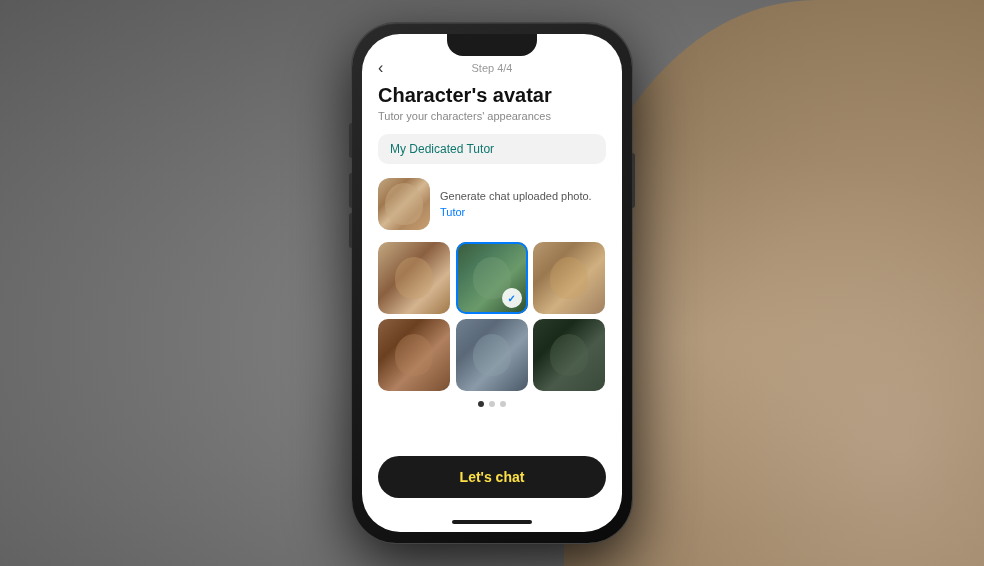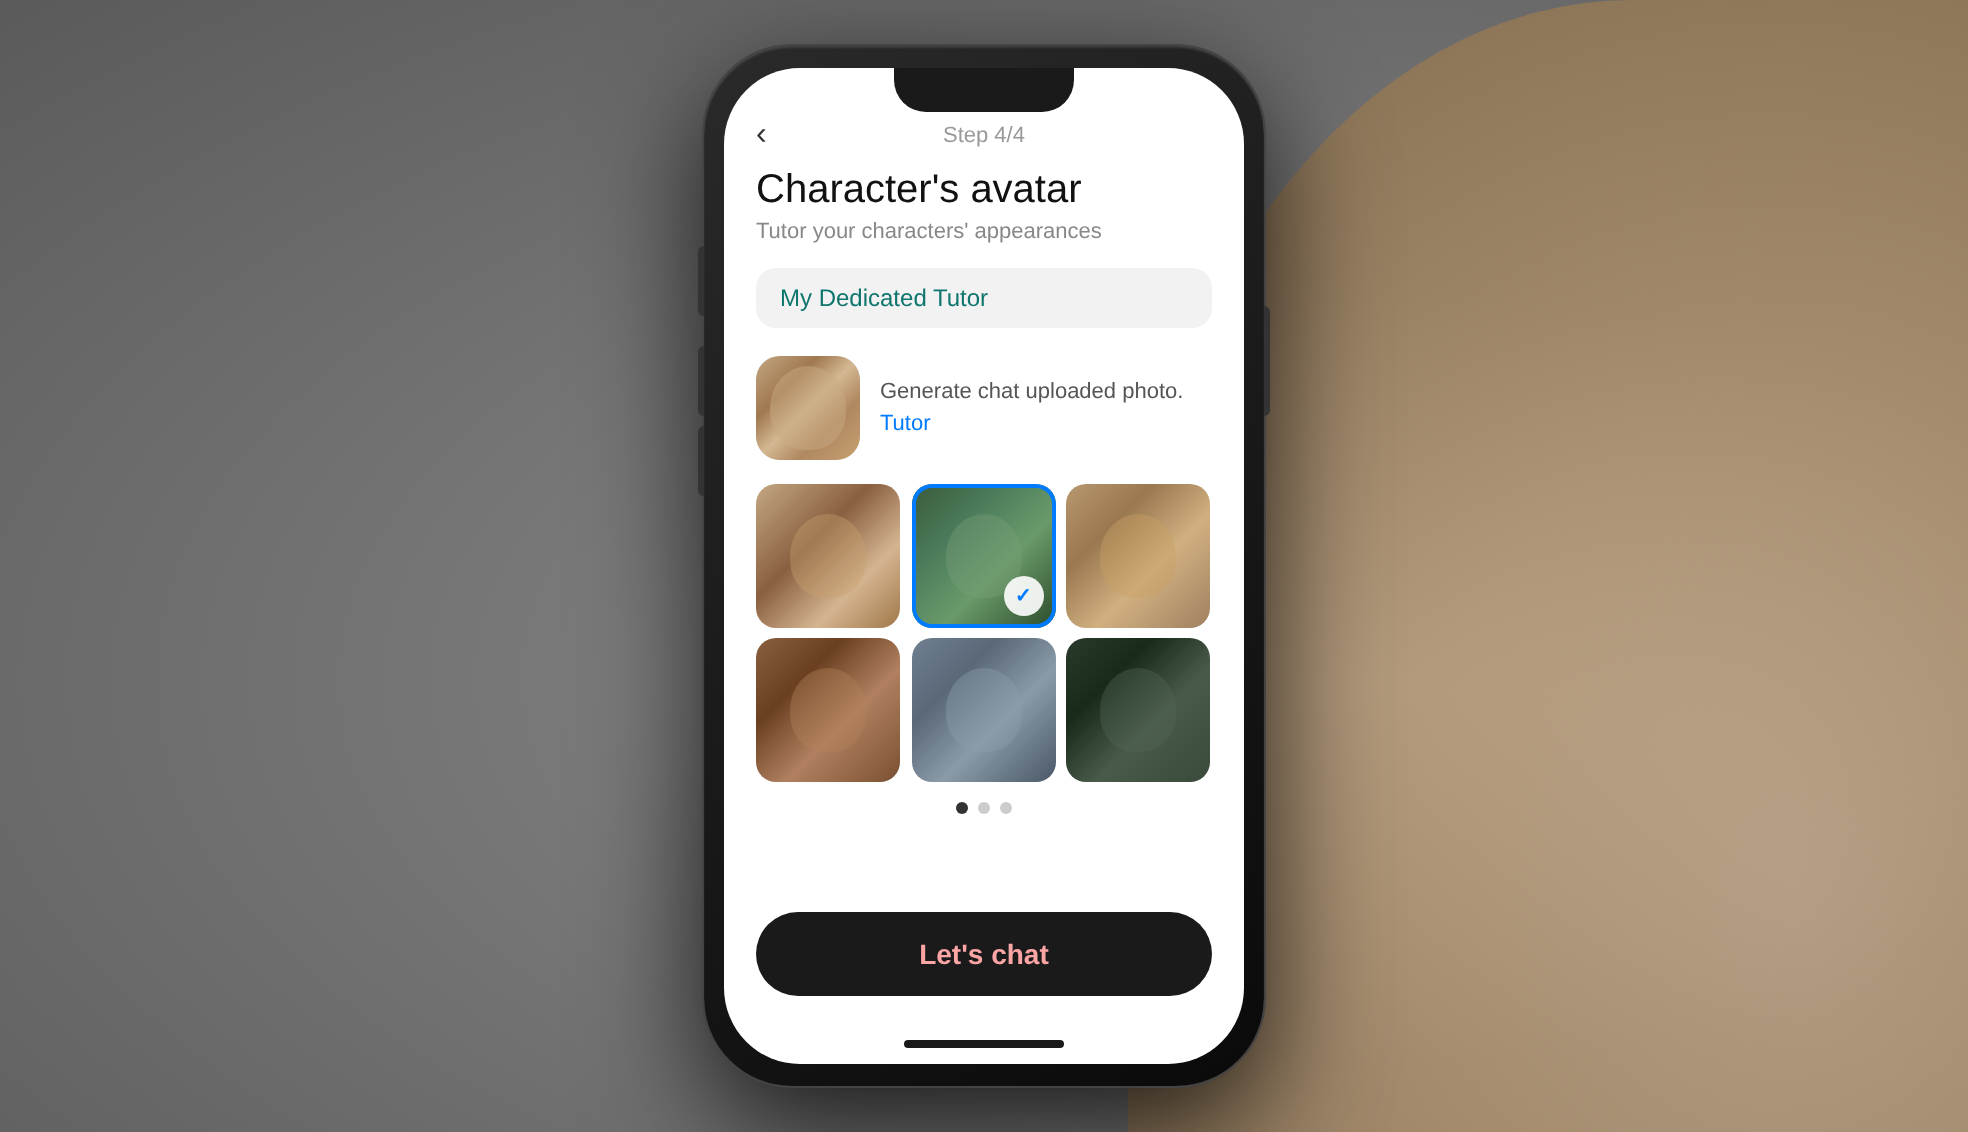--- a/index.html
+++ b/index.html
@@ -130,21 +130,21 @@
     .step-label {
       font-size: 11px;
       color: #999;
       font-weight: 500;
       text-align: center;
     }
 
     
     .page-title {
       font-size: 20px;
-      font-weight: 400;
+      font-weight: 700;
       color: #111;
       margin-bottom: 3px;
     }
 
     .page-subtitle {
       font-size: 11px;
       color: #888;
       margin-bottom: 12px;
     }
 
@@ -284,21 +284,21 @@
       height: 6px;
       border-radius: 50%;
     }
 
     .dot.active { background: #333; }
     .dot.inactive { background: #ccc; }
 
     
     .cta-btn {
       background: #1a1a1a;
-      color: #fca5a5;
+      color: #fde047;
       border: none;
       border-radius: 28px;
       padding: 13px;
       font-size: 14px;
       font-weight: 600;
       cursor: pointer;
       text-align: center;
       margin-top: auto;
     }
 

